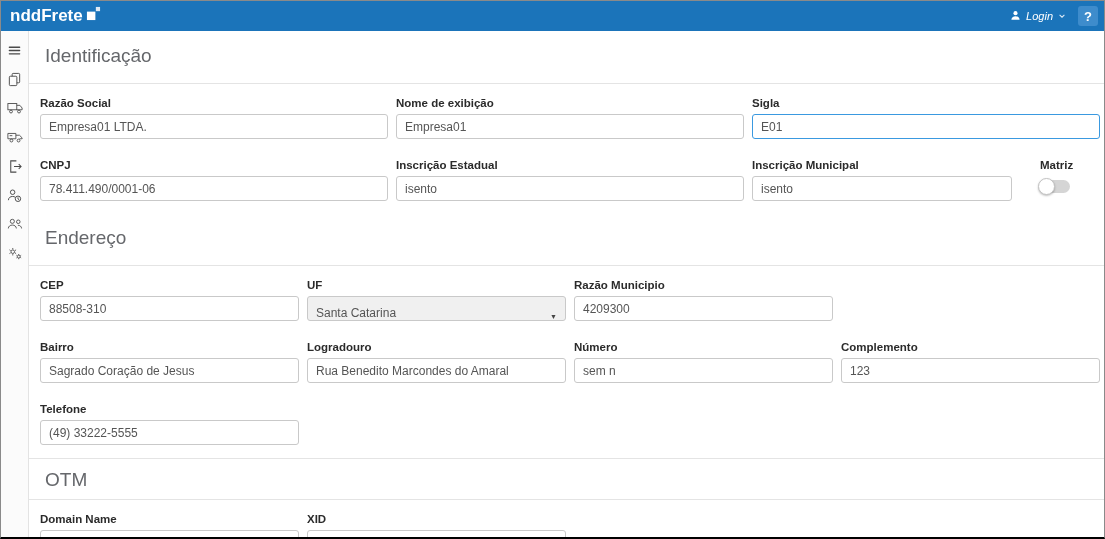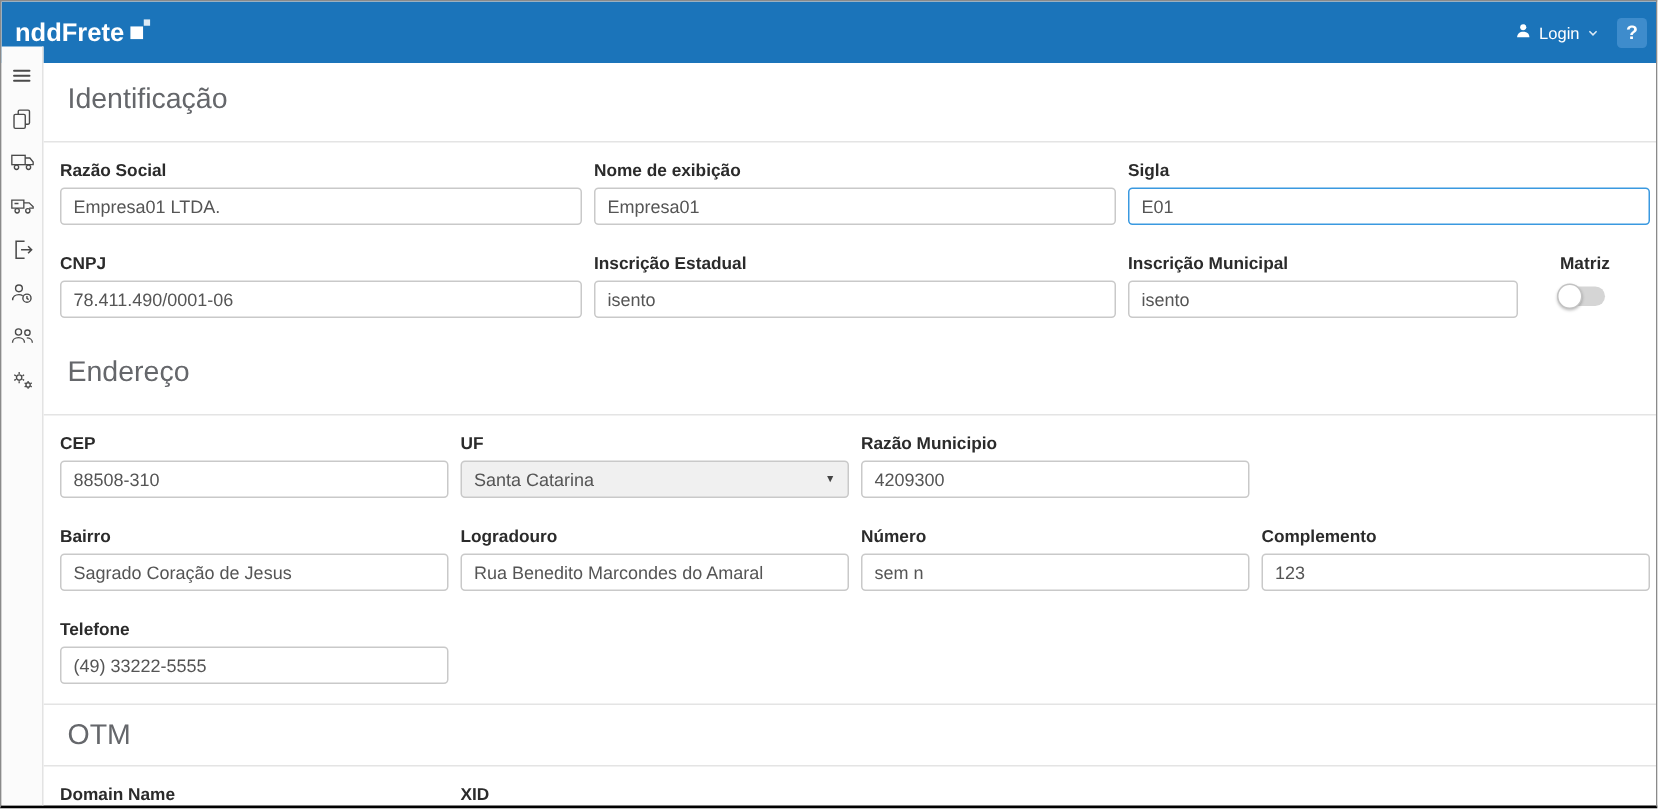--- a/index.html
+++ b/index.html
@@ -1,27 +1,27 @@
 <!DOCTYPE html>
 <html><head>
 <meta charset="utf-8">
 <style>
   * { margin:0; padding:0; box-sizing:border-box; }
   body { font-family:"Liberation Sans", sans-serif; background:#e9e9e9; }
   .page { width:1105px; height:539px; background:#fff; position:relative; overflow:hidden;
           border:1px solid #8a8a8a; border-bottom:2px solid #000; }
 
   
-  .topbar { height:41px; background:#1b74ba; display:flex; align-items:center;
+  .topbar { height:30px; background:#1b74ba; display:flex; align-items:center;
             justify-content:space-between; padding:0 6px 0 9px; }
   .brand { display:flex; align-items:flex-start; gap:3px; color:#fff; font-weight:bold;
            font-size:17px; line-height:20px; cursor:default; }
   .top-right { display:flex; align-items:center; gap:7px; }
-  .login-btn { display:flex; align-items:flex-end; gap:5px; color:#fff; font-size:11px;
-               padding:3px 5px; cursor:pointer; border-radius:3px; }
+  .login-btn { display:flex; align-items:flex-start; gap:5px; color:#fff; font-size:11px;
+               padding:3px 5px; cursor:pointer; border-radius:3px;font-style:italic; }
   .help-btn { width:20px; height:20px; background:#3e8ccc; border-radius:3px; color:#fff;
               font-weight:bold; font-size:13px; display:flex; align-items:center;
               justify-content:center; cursor:pointer; }
 
   
   .sidebar { position:absolute; top:30px; left:0; bottom:0; width:28px; background:#fbfbfb;
              border-right:1px solid #e3e3e3; display:flex; flex-direction:column;
              align-items:center; padding-top:10px; gap:11px; }
   .side-icon { width:18px; height:18px; display:flex; align-items:center;
                justify-content:center; cursor:pointer; }
@@ -36,21 +36,21 @@
   .mt13 { margin-top:13px; }
   .mt7  { margin-top:8px; }
 
   .row { display:flex; gap:8px; margin-top:20px; padding:0 6px 0 11px; }
   .row-first { margin-top:13px; }
   .field { display:flex; flex-direction:column; min-width:0; }
   .field > label { font-size:11.5px; font-weight:bold; color:#2b2b2b; margin-bottom:5px; }
   .field input, .sel { height:25px; border:1px solid #c9c9c9; border-radius:3px;
                        padding:0 8px; font-size:12px; color:#555; font-family:inherit;
                        outline:none; width:100%; background:#fff; }
-  .sel { background:#f0f0f0; display:flex; align-items:center;
+  .sel { background:#f0f0f0; display:flex; align-items:flex-end;
          justify-content:space-between; cursor:pointer; }
   .sel .caret { font-size:7px; color:#444; margin-left:4px; }
   .input-disabled { background:#ececec; }
   .input-focus { border:1px solid #3a99e0 !important; }
 
   .w3  { width:348px; flex:none;justify-content:space-between; }
   .w3s { width:260px; flex:none; }
   .w4  { width:259px; flex:none; }
   .matriz-col { margin-left:auto; width:58px; flex:none; }
   .toggle { width:30px; height:13px; background:#d5d5d5; border-radius:7px;

